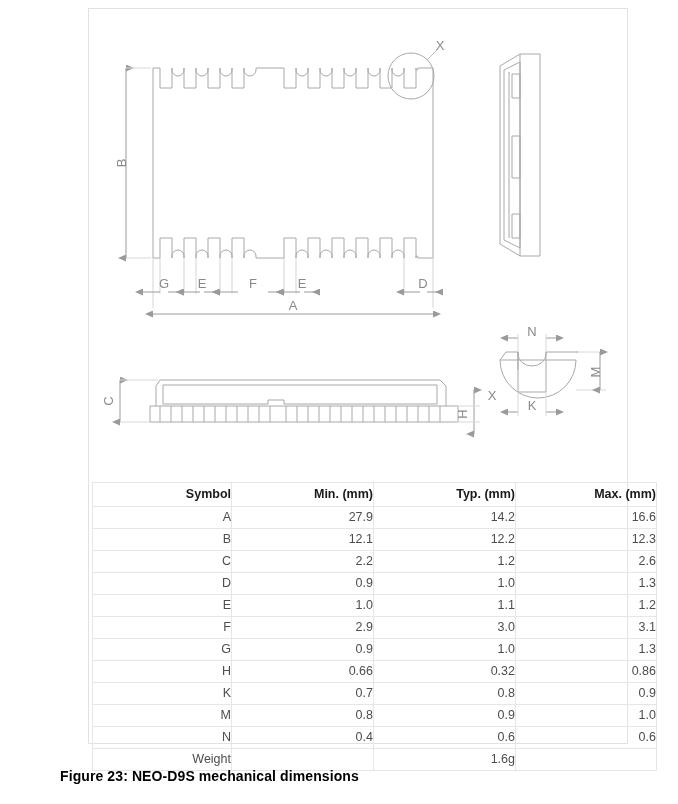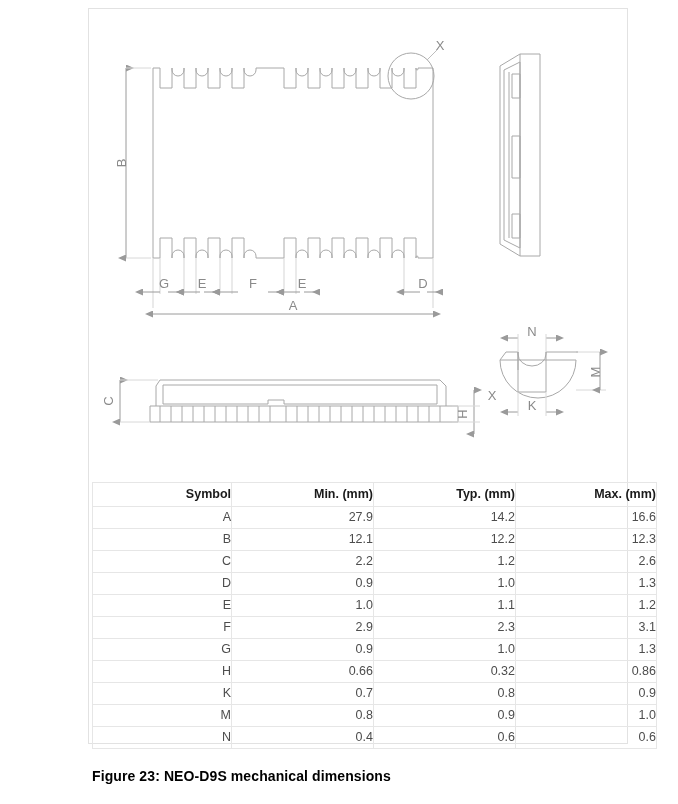--- a/index.html
+++ b/index.html
@@ -66,21 +66,21 @@
   .dim-table tr th:first-child{
     border-left:1px solid #e6e6e6;
   }
   .col-sym{width:132px;}
   .col-min{width:135px;}
   .col-typ{width:135px;}
   .col-max{width:134px;}
 
   .caption{
     position:absolute;
-    left:92px;top:768px;
+    left:60px;top:768px;
     font-family:"Liberation Sans", sans-serif;
     font-size:14px;
     font-weight:bold;
     color:#000000;
     letter-spacing:0.1px;
     white-space:nowrap;
   }
 </style>
 </head>
 <body>
@@ -377,21 +377,21 @@
     </tr>
     <tr>
       <td>E</td>
       <td>1.0</td>
       <td>1.1</td>
       <td>1.2</td>
     </tr>
     <tr>
       <td>F</td>
       <td>2.9</td>
-      <td>2.3</td>
+      <td>3.0</td>
       <td>3.1</td>
     </tr>
     <tr>
       <td>G</td>
       <td>0.9</td>
       <td>1.0</td>
       <td>1.3</td>
     </tr>
     <tr>
       <td>H</td>
@@ -410,16 +410,22 @@
       <td>0.8</td>
       <td>0.9</td>
       <td>1.0</td>
     </tr>
     <tr>
       <td>N</td>
       <td>0.4</td>
       <td>0.6</td>
       <td>0.6</td>
     </tr>
+    <tr>
+      <td>Weight</td>
+      <td></td>
+      <td>1.6g</td>
+      <td></td>
+    </tr>
   </tbody>
 </table>
 
 <div class="caption">Figure 23: NEO-D9S mechanical dimensions</div>
 
 </body></html>

